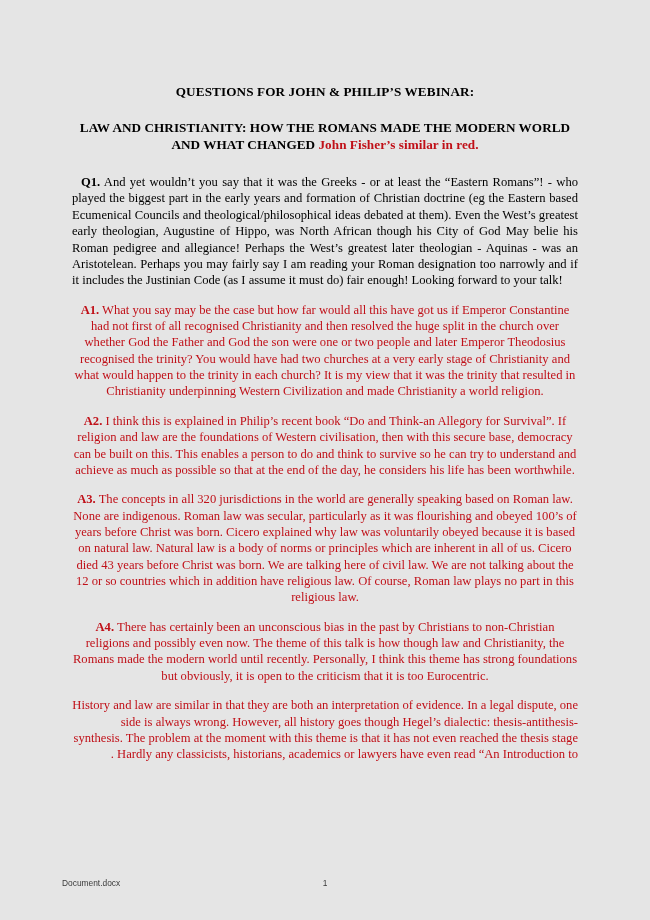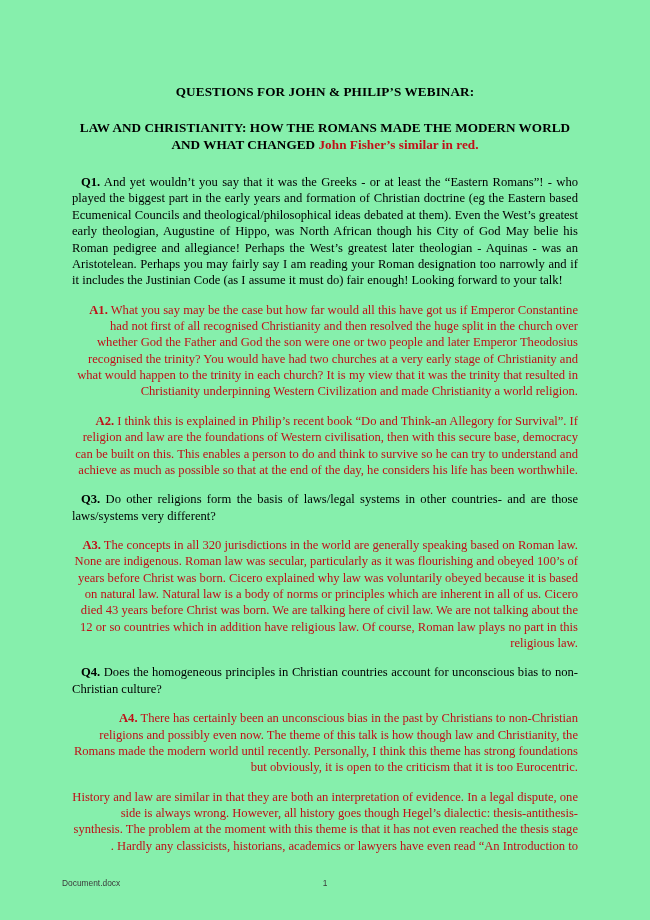--- a/index.html
+++ b/index.html
@@ -13,21 +13,21 @@
     position: relative;
     font-family: "Liberation Serif", "DejaVu Serif", serif;
     color: #000000;
     overflow: hidden;
   }
   #page {
     position: absolute;
     left: 0; top: 0;
     width: 650px;
     height: 920px;
-    background: #86efac;
+    background: #e5e5e5;
   }
   #content {
     position: absolute;
     left: 72px;
     top: 84px;
     width: 506px;
   }
   .title-main {
     text-align: center;
     font-weight: bold;
@@ -49,21 +49,21 @@
   }
   p.q {
     text-align: justify;
     font-size: 12.6px;
     line-height: 1.30;
     margin: 8px 0 13px 0;
     text-indent: 9px;
     color: #000000;
   }
   p.a {
-    text-align: right;
+    text-align: center;
     font-size: 12.6px;
     line-height: 1.30;
     margin: 0 0 13px 0;
     color: #C01018;
   }
   p.plain-red {
     text-align: right;
     font-size: 12.6px;
     line-height: 1.30;
     margin: 0 0 13px 0;
@@ -110,25 +110,23 @@
 
     <div class="title-sub"><span>LAW AND CHRISTIANITY: HOW THE ROMANS MADE THE MODERN WORLD AND WHAT CHANGED </span><span class="red">John Fisher’s similar in red.</span></div>
 
     <p class="q"><span class="lbl">Q1.</span><span> And yet wouldn’t you say that it was the Greeks - or at least the “Eastern Romans”! - who played the biggest part in the early years and formation of Christian doctrine (eg the Eastern based Ecumenical Councils and theological/philosophical ideas debated at them). Even the West’s greatest early theologian, Augustine of Hippo, was North African though his City of God May belie his Roman pedigree and allegiance! Perhaps the West’s greatest later theologian - Aquinas - was an Aristotelean. Perhaps you may fairly say I am reading your Roman designation too narrowly and if it includes the Justinian Code (as I assume it must do) fair enough! Looking forward to your talk!</span></p>
 
     <p class="a"><span class="lbl">A1.</span><span> What you say may be the case but how far would all this have got us if Emperor Constantine had not first of all recognised Christianity and then resolved the huge split in the church over whether God the Father and God the son were one or two people and later Emperor Theodosius recognised the trinity? You would have had two churches at a very early stage of Christianity and what would happen to the trinity in each church? It is my view that it was the trinity that resulted in Christianity underpinning Western Civilization and made Christianity a world religion.</span></p>
 
 
     <p class="a"><span class="lbl">A2.</span><span> I think this is explained in Philip’s recent book “</span><span class="ital">Do and Think-an Allegory for Survival</span><span>”. If religion and law are the foundations of Western civilisation, then with this secure base, democracy can be built on this. This enables a person to do and think to survive so he can try to understand and achieve as much as possible so that at the end of the day, he considers his life has been worthwhile.</span></p>
 
-    <p class="q gap-q3"><span class="lbl">Q3.</span><span> Do other religions form the basis of laws/legal systems in other countries- and are those laws/systems very different?</span></p>
 
     <p class="a"><span class="lbl">A3.</span><span> The concepts in all 320 jurisdictions in the world are generally speaking based on Roman law. None are indigenous. Roman law was secular, particularly as it was flourishing and obeyed 100’s of years before Christ was born. Cicero explained why law was voluntarily obeyed because it is based on natural law. Natural law is a body of norms or principles which are inherent in all of us. Cicero died 43 years before Christ was born. We are talking here of civil law. We are not talking about the 12 or so countries which in addition have religious law. Of course, Roman law plays no part in this religious law.</span></p>
 
-    <p class="q"><span class="lbl">Q4.</span><span> Does the homogeneous principles in Christian countries account for unconscious bias to non-Christian culture?</span></p>
 
     <p class="a"><span class="lbl">A4.</span><span> There has certainly been an unconscious bias in the past by Christians to non-Christian religions and possibly even now. The theme of this talk is how though law and Christianity, the Romans made the modern world until recently. Personally, I think this theme has strong foundations but obviously, it is open to the criticism that it is too Eurocentric.</span></p>
 
     <p class="plain-red gap-last"><span>History and law are similar in that they are both an interpretation of evidence. In a legal dispute, one side is always wrong. However, all history goes though Hegel’s dialectic: thesis-antithesis-synthesis. The problem at the moment with this theme is that it has not even reached the thesis stage . Hardly any classicists, historians, academics or lawyers have even read “</span><span class="ital">An Introduction to</span></p>
 
   </div>
 
   <div id="footer">
     <span class="fname">Document.docx</span>
     <span class="pnum">1</span>

